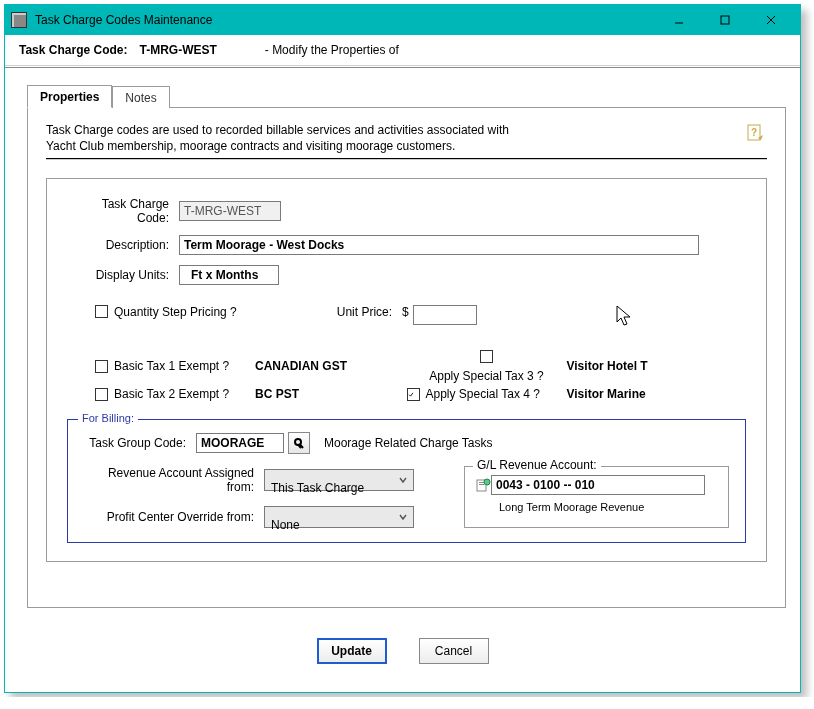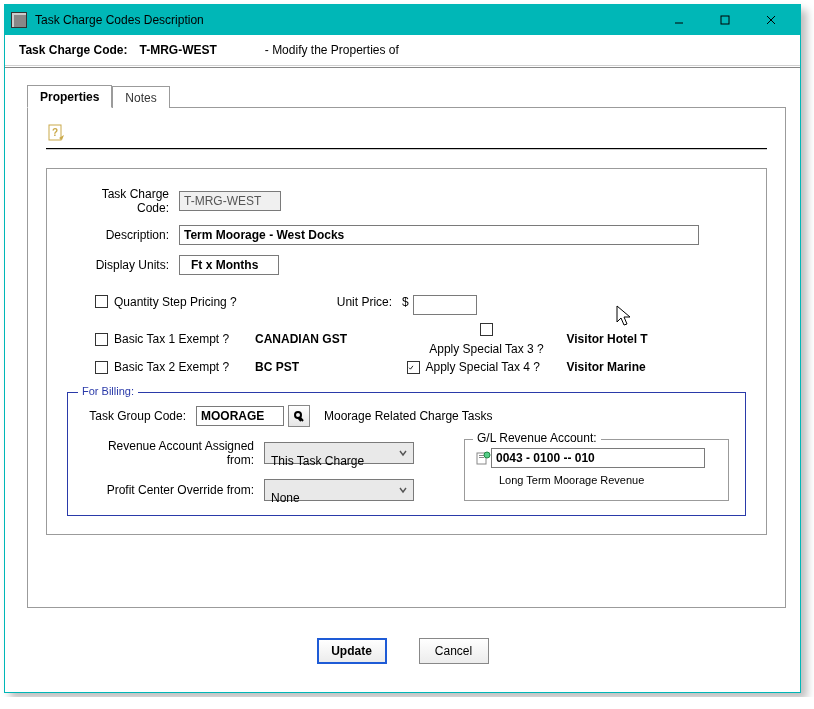--- a/index.html
+++ b/index.html
@@ -48,21 +48,21 @@
   .w-price { width: 64px; }
   .w-group { width: 88px; }
   .w-gl { width: 214px; }
   .checkbox { width: 13px; height: 13px; border: 1px solid #333; background: #fff; display: inline-flex; align-items: center; justify-content: center; }
   .checkbox.checked::after { content:""; display:block; width:9px; height:9px; background: none; }
   .checkbox.checked svg { width:11px; height:11px; }
 
   .price-lbl { margin-left: 100px; margin-right: 6px; }
   .dollar { margin: 0 4px; }
 
-  .tax-grid { display: flex; margin-top: 15px; }
+  .tax-grid { display: flex; margin-top: 32px; }
   .tax-col { flex: 1 1 50%; }
   .tax-row { display: flex; align-items: center; margin-bottom: 10px; height: 18px; }
   .tax-check { display:flex; align-items:center; gap:6px; width: 160px; margin-left: 28px;}
   .tax-name { font-weight: 700; }
 
   
   .fieldset { border: 1px solid #2a3aa9; margin-top: 6px; padding: 12px 16px 14px 16px; position: relative; }
   .legend { position: absolute; top: -8px; left: 10px; background: #fff; color: #2a3aa9; padding: 0 4px; font-size: 11px; }
   .fs-row { display: flex; align-items: center; margin-bottom: 12px; }
   .fs-label { width: 180px; text-align: right; padding-right: 10px; }
@@ -89,21 +89,21 @@
   .cursor { position:absolute; pointer-events:none; }
 
 </style>
 </head>
 <body>
 
 <div class="window">
 
   <div class="titlebar">
     <div class="app-icon"></div>
-    <div class="titlebar-title">Task Charge Codes Description</div>
+    <div class="titlebar-title">Task Charge Codes Maintenance</div>
     <div class="titlebar-controls">
       <div class="tb-btn">
         <svg width="12" height="12" viewBox="0 0 12 12">
             <line x1="2" y1="9" x2="10" y2="9"></line>
           </svg>
       </div>
       <div class="tb-btn">
         <svg width="12" height="12" viewBox="0 0 12 12">
             <rect x="2" y="2" width="8" height="8"></rect>
           </svg>
@@ -125,20 +125,21 @@
   <div class="divider-strong"></div>
 
   <div class="tab-area">
     <div class="tab-row">
       <div class="tab active">Properties</div>
       <div class="tab inactive">Notes</div>
     </div>
     <div class="tab-panel">
 
       <div class="desc-row">
+        <div class="desc-text">Task Charge codes are used to recorded billable services and activities associated with Yacht Club membership, moorage contracts and visiting moorage customers.</div>
         <div class="help-btn">
           <svg viewBox="0 0 18 18">
               <rect x="1" y="1" width="12" height="15" fill="#fff" stroke="#caa94a"></rect>
               <text x="4" y="12" font-size="10" fill="#caa94a" font-weight="bold">?</text>
               <path d="M11 14 l5 -3 l-2 5 z" fill="#caa94a"></path>
             </svg>
         </div>
       </div>
       <div class="desc-underline"></div>
 

